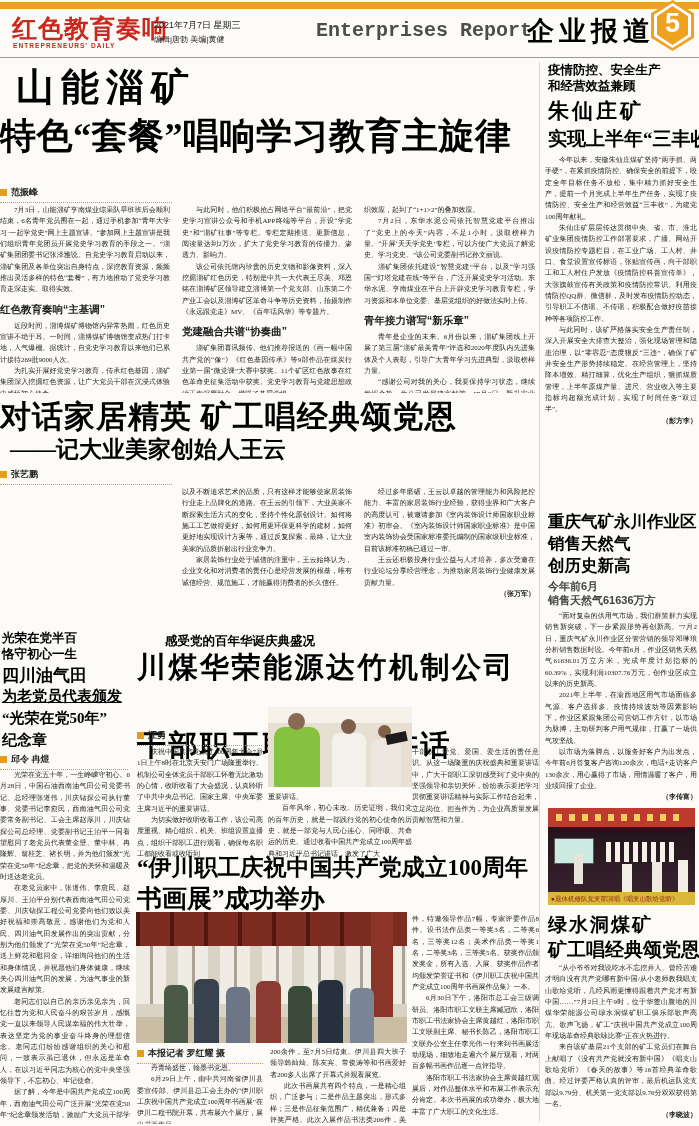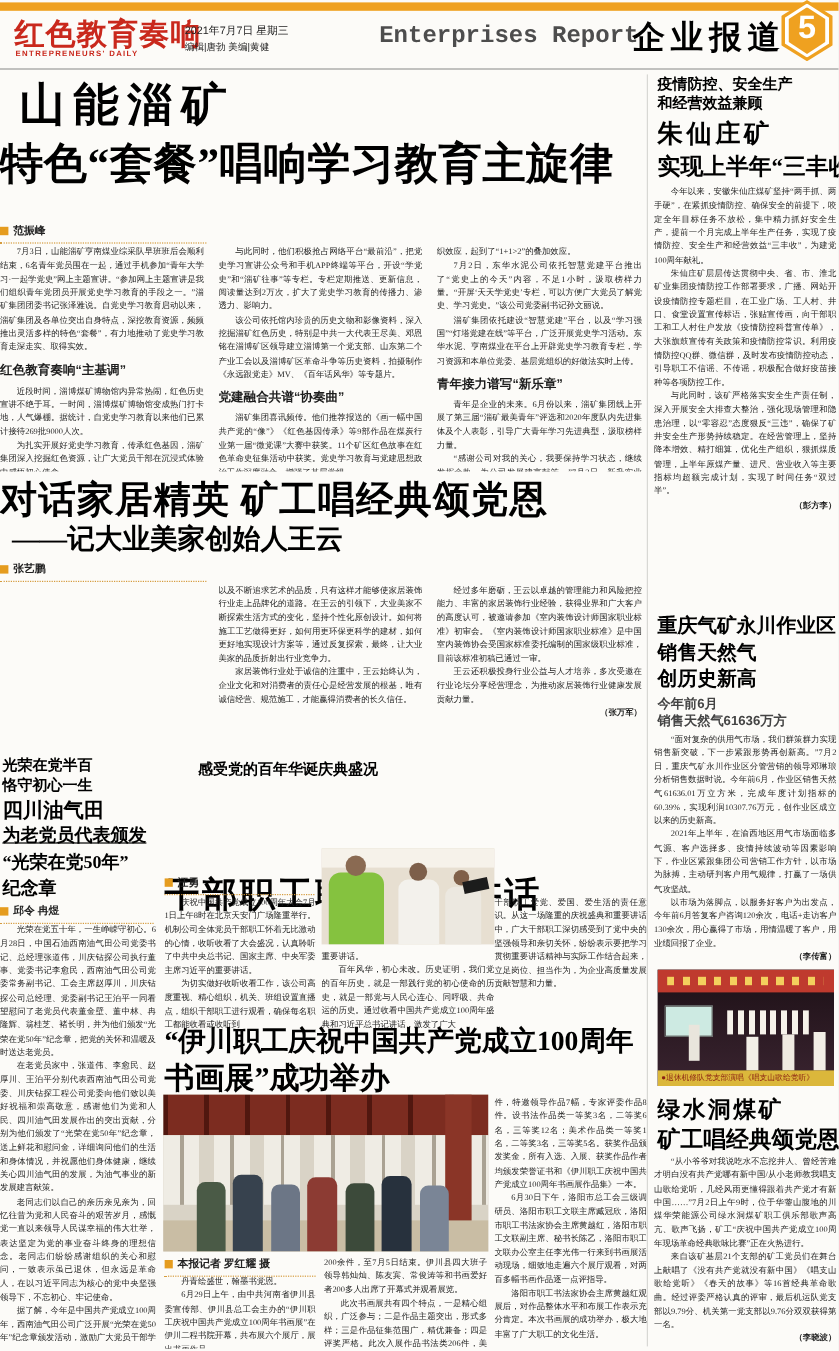--- a/index.html
+++ b/index.html
@@ -95,20 +95,21 @@
     <span>邱令  冉煜</span>
   </div>
   <div class="abs col" style="left:0;top:770px;width:130px;height:352px;">
     <p>光荣在党五十年，一生峥嵘守初心。6月28日，中国石油西南油气田公司党委书记、总经理张道伟，川庆钻探公司执行董事、党委书记李愈民，西南油气田公司党委常务副书记、工会主席赵厚川，川庆钻探公司总经理、党委副书记王泊平一同看望慰问了老党员代表董金壁、董中林、冉隆辉、翁桂芝、褚长明，并为他们颁发“光荣在党50年”纪念章，把党的关怀和温暖及时送达老党员。</p>
     <p>在老党员家中，张道伟、李愈民、赵厚川、王泊平分别代表西南油气田公司党委、川庆钻探工程公司党委向他们致以美好祝福和崇高敬意，感谢他们为党和人民、四川油气田发展作出的突出贡献，分别为他们颁发了“光荣在党50年”纪念章，送上鲜花和慰问金，详细询问他们的生活和身体情况，并祝愿他们身体健康，继续关心四川油气田的发展，为油气事业的新发展建言献策。</p>
     <p>老同志们以自己的亲历亲见亲为，回忆往昔为党和人民奋斗的艰苦岁月，感慨党一直以来领导人民谋幸福的伟大壮举，表达坚定为党的事业奋斗终身的理想信念。老同志们纷纷感谢组织的关心和慰问，一致表示虽已退休，但永远是革命人，在以习近平同志为核心的党中央坚强领导下，不忘初心、牢记使命。</p>
     <p>据了解，今年是中国共产党成立100周年，西南油气田公司广泛开展“光荣在党50年”纪念章颁发活动，激励广大党员干部学习老党员的崇高品格，汲取奋进力量，加快建设500亿战略大气区，奋力谱写高质量发展新篇章。</p>
   </div>
 
   <div class="abs kick" style="left:165px;top:633px;font-size:12.5px;">感受党的百年华诞庆典盛况</div>
+  <div class="abs hl" style="left:137px;top:648px;font-size:29px;letter-spacing:2.5px;">川煤华荣能源达竹机制公司</div>
   <div class="abs hl" style="left:137px;top:726px;font-size:29px;letter-spacing:2.5px;">干部职工聆听重要讲话</div>
   <div class="abs byline" style="left:137px;top:729px;width:125px;">
     <span class="sq"></span>
     <span>汪勇</span>
   </div>
   <div class="photo" style="left:268px;top:707px;width:144px;height:80px;background:#e7dfd1;">
     <div class="abs" style="left:0;top:0;width:144px;height:16px;background:#f6f2ea;"></div>
     <div class="abs" style="left:6px;bottom:0;width:46px;height:60px;background:#85c23f;border-radius:10px 10px 0 0;"></div>
     <div class="abs" style="left:20px;top:6px;width:17px;height:17px;border-radius:50%;background:#8a6a52;"></div>
     <div class="abs" style="left:64px;bottom:0;width:34px;height:54px;background:#f3f1ec;border-radius:8px 8px 0 0;"></div>

